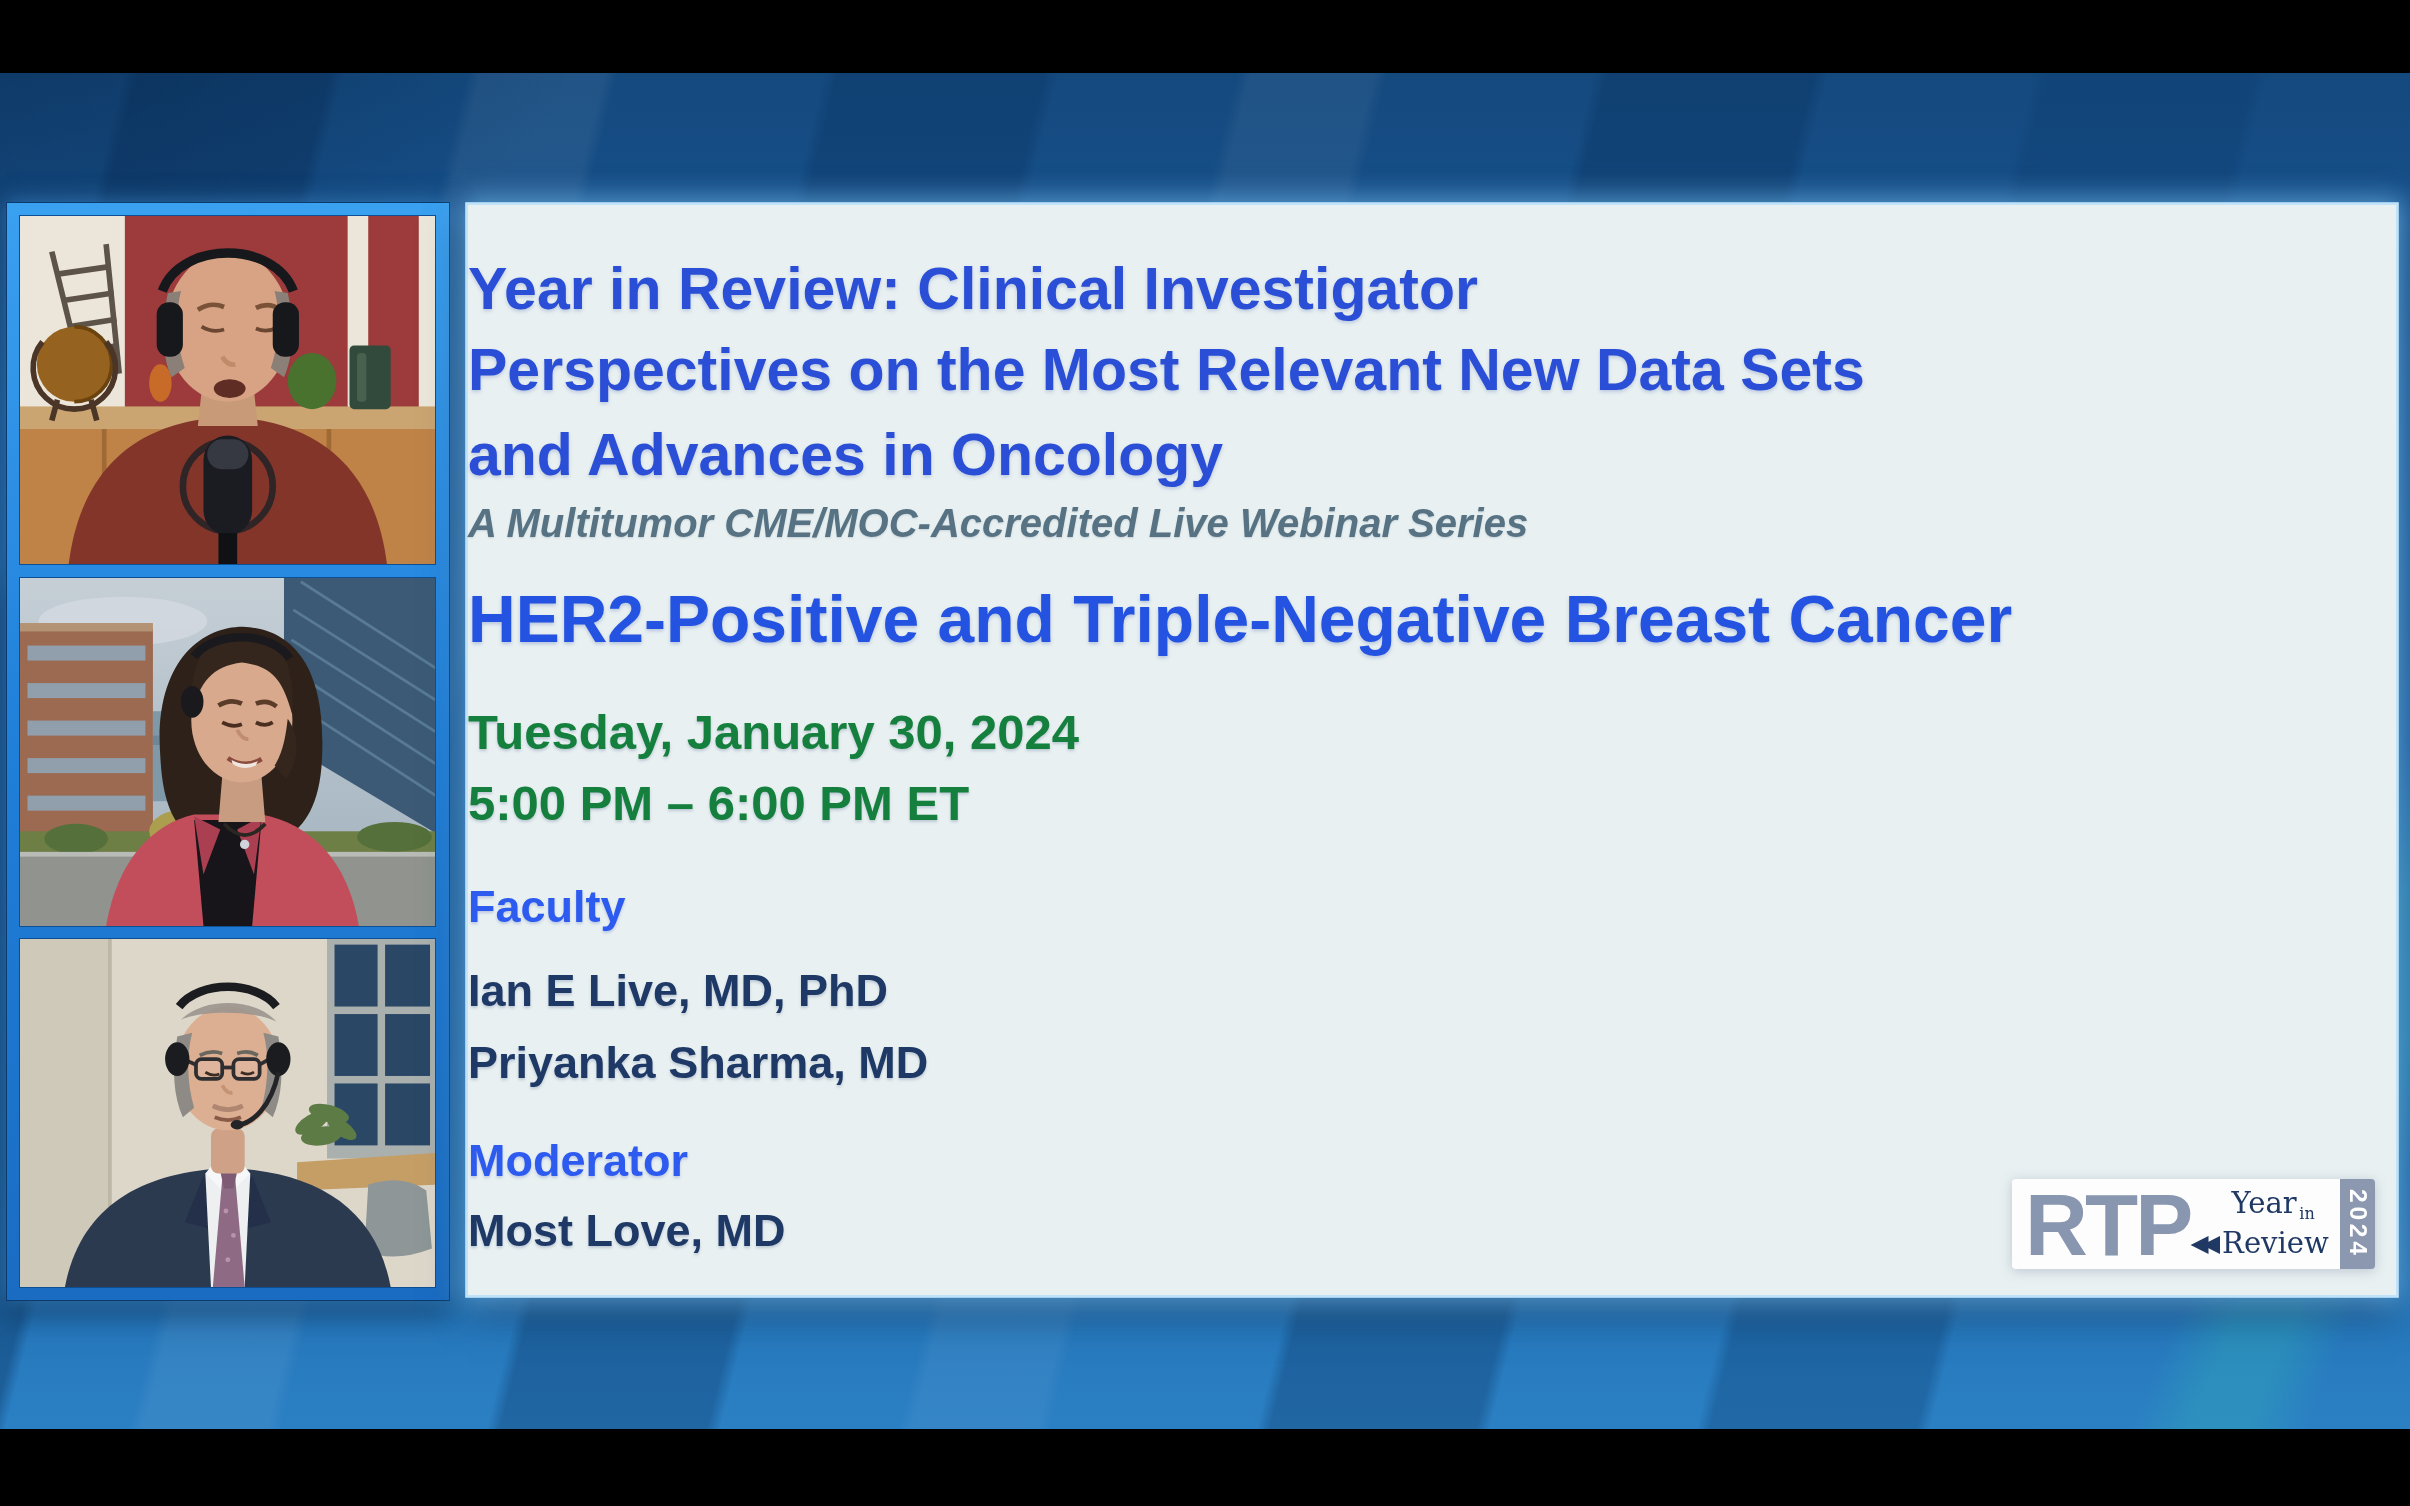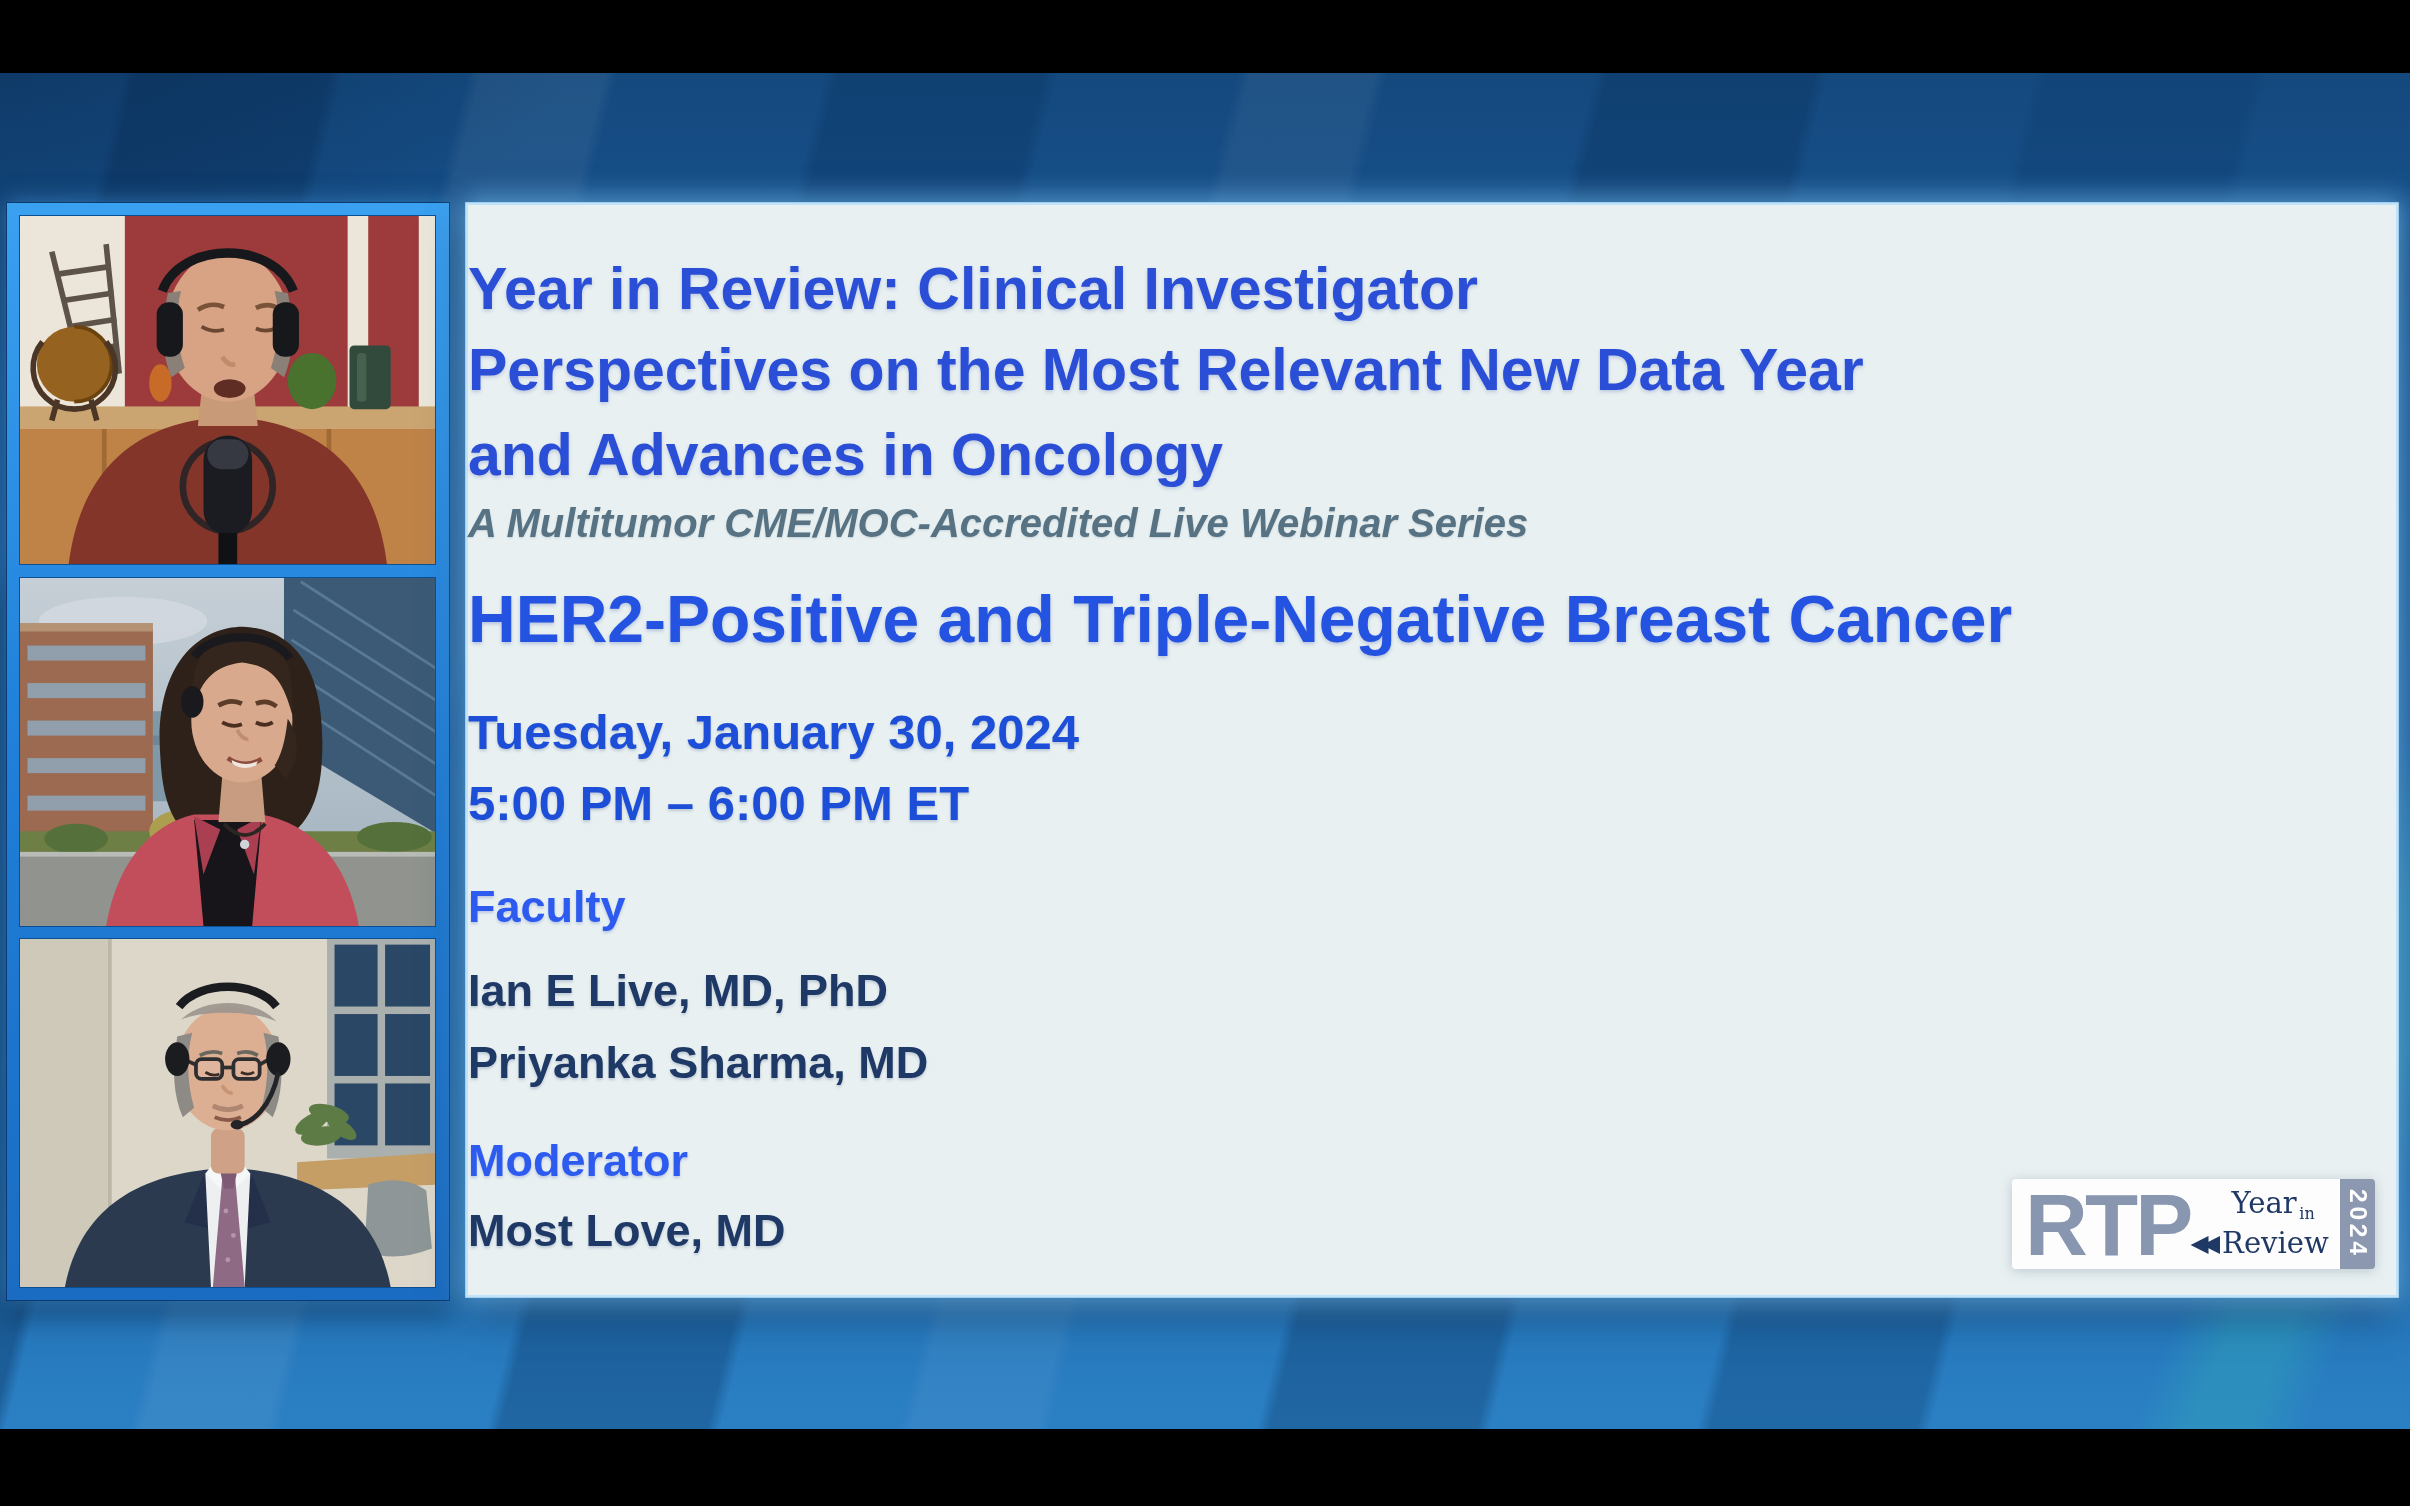--- a/index.html
+++ b/index.html
@@ -42,21 +42,21 @@
   
   .slide{
     position:absolute;left:468px;top:132px;width:1928px;height:1090px;
     background:#e8f0f1;
     box-shadow:0 0 0 2.8px #bfe3fa, 0 0 26px 7.5px rgba(110,185,240,.75), 0 15px 36px rgba(4,22,48,.6);
   }
   .line{position:absolute;left:0;width:100%;text-align:left;white-space:nowrap;}
   .t-title{font-size:59px;line-height:70px;font-weight:700;color:#2a4fd6;text-shadow:0 1.9px 3.8px rgba(110,130,190,.35);}
   .t-sub{font-size:40px;line-height:43px;font-style:italic;font-weight:600;color:#567283;text-shadow:0 0.9px 1.9px rgba(120,140,160,.3);}
   .t-topic{font-size:66px;line-height:72px;font-weight:700;color:#2353e0;text-shadow:0 1.9px 3.8px rgba(110,130,190,.4);}
-  .t-navy{font-size:49px;line-height:53px;font-weight:700;color:#1d4ed8;text-shadow:0 1.9px 2.8px rgba(90,110,150,.3);}
+  .t-navy{font-size:49px;line-height:53px;font-weight:700;color:#15803d;text-shadow:0 1.9px 2.8px rgba(90,110,150,.3);}
   .t-head{font-size:45px;line-height:49px;font-weight:700;color:#2d5bf0;text-shadow:0 1.9px 2.8px rgba(110,130,200,.35);}
   .t-name{font-size:45px;line-height:49px;font-weight:700;color:#1f3966;text-shadow:0 1.9px 2.8px rgba(90,110,150,.3);}
 
   
   .logo{
     position:absolute;left:1544px;top:974px;height:90px;display:flex;align-items:stretch;
     filter:drop-shadow(0 2.8px 5.6px rgba(60,80,110,.25));
   }
   .logo-white{
     background:#fdfdfd;border-radius:3.8px 0 0 3.8px;display:flex;align-items:center;
@@ -258,21 +258,21 @@
         <ellipse cx="168" cy="128" rx="13" ry="18" fill="#1b1c1f"></ellipse>
         <ellipse cx="276" cy="128" rx="13" ry="18" fill="#1b1c1f"></ellipse>
         <path d="M276,142 C268,180 248,196 234,198" stroke="#222428" stroke-width="5" fill="none"></path>
         <ellipse cx="232" cy="198" rx="7" ry="5" fill="#222428"></ellipse>
       </svg>
     </div>
   </div>
 
   <div class="slide">
     <div class="line t-title" style="top:49px">Year in Review: Clinical Investigator</div>
-    <div class="line t-title" style="top:130px">Perspectives on the Most Relevant New Data Year</div>
+    <div class="line t-title" style="top:130px">Perspectives on the Most Relevant New Data Sets</div>
     <div class="line t-title" style="top:215px">and Advances in Oncology</div>
     <div class="line t-sub" style="top:297px">A Multitumor CME/MOC-Accredited Live Webinar Series</div>
     <div class="line t-topic" style="top:378px">HER2-Positive and Triple-Negative Breast Cancer</div>
     <div class="line t-navy" style="top:501px">Tuesday, January 30, 2024</div>
     <div class="line t-navy" style="top:572px">5:00 PM – 6:00 PM ET</div>
     <div class="line t-head" style="top:677px">Faculty</div>
     <div class="line t-name" style="top:761px">Ian E Live, MD, PhD</div>
     <div class="line t-head" style="top:931px">Moderator</div>
     <div class="line t-name" style="top:833px">Priyanka Sharma, MD</div>
     <div class="line t-name" style="top:1001px">Most Love, MD</div>

